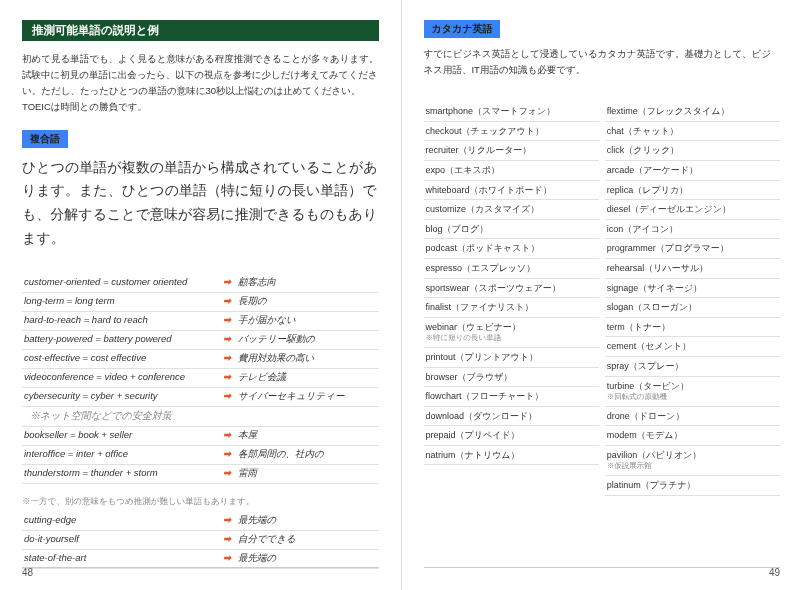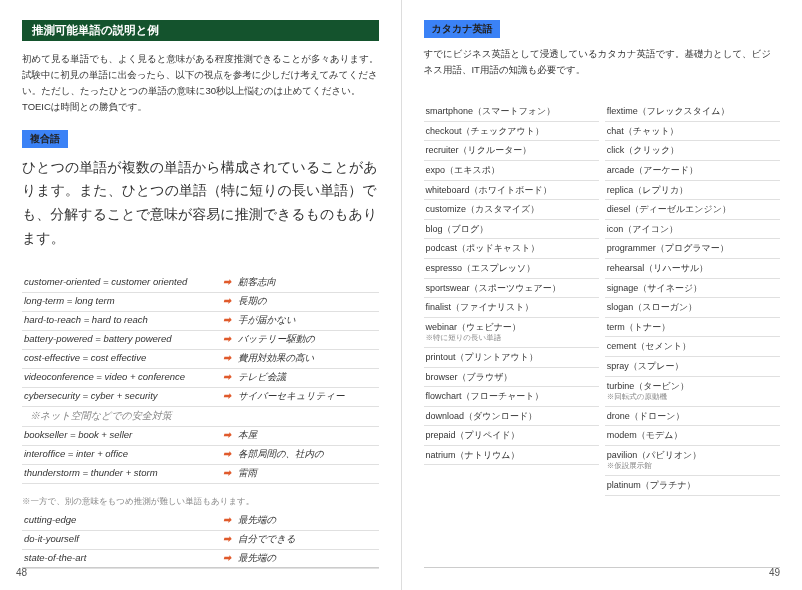--- a/index.html
+++ b/index.html
@@ -91,21 +91,21 @@
       color: #888;
       margin-bottom: 4px;
       margin-top: 12px;
     }
     .page-num {
       position: absolute;
       bottom: 12px;
       font-size: 10px;
       color: #555;
     }
-    .page-num-left { left: 16px; }
+    .page-num-left { left: 22px; }
     .page-num-right { right: 22px; }
     .divider-line {
       position: absolute;
       bottom: 22px;
       left: 22px;
       right: 22px;
       height: 1px;
       background: #ccc;
     }
     

